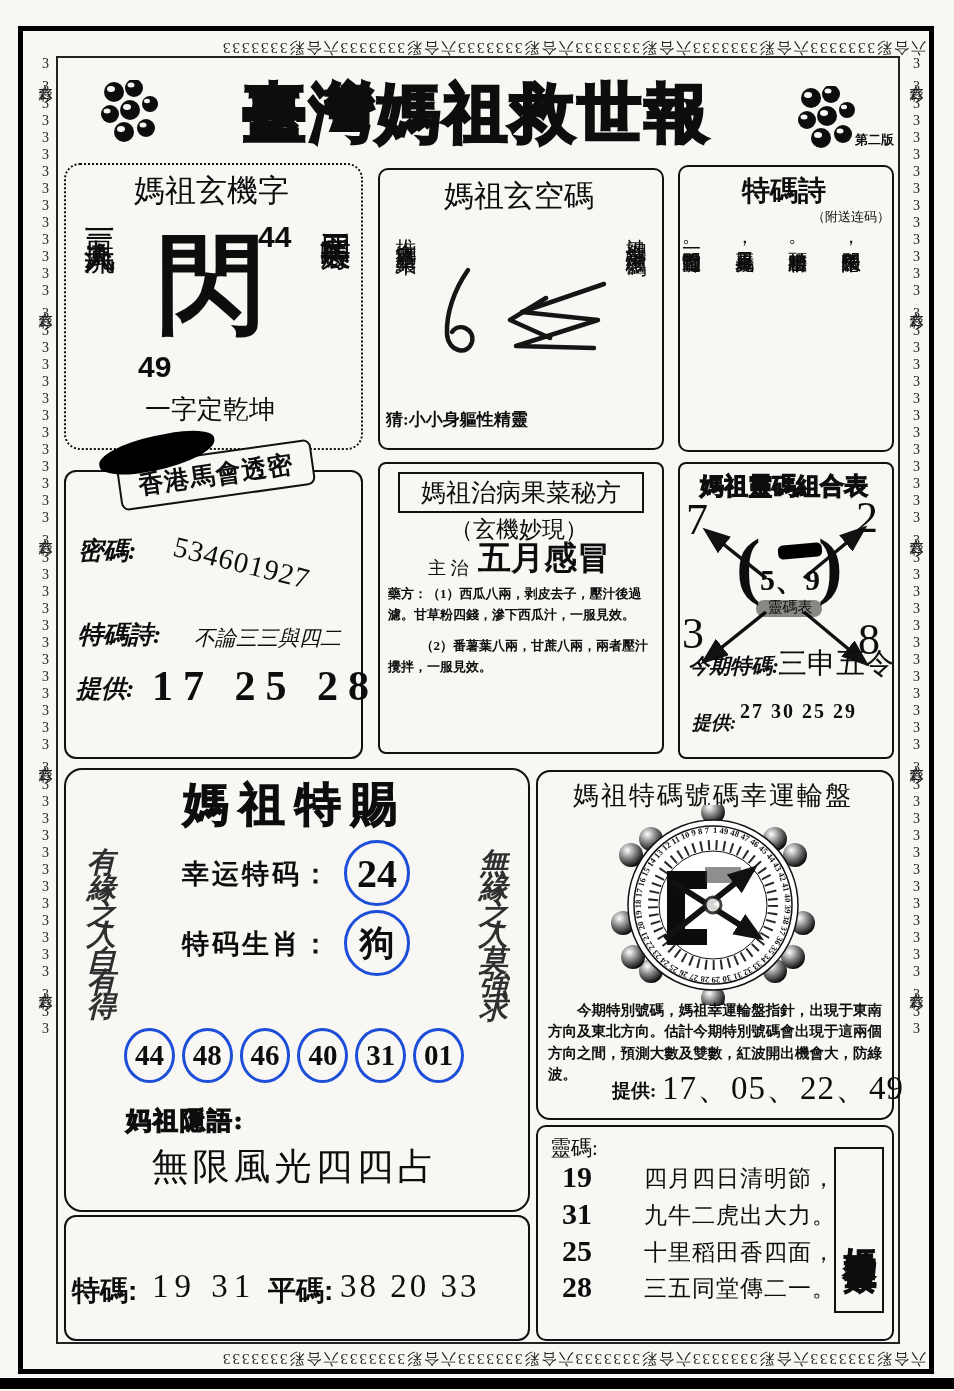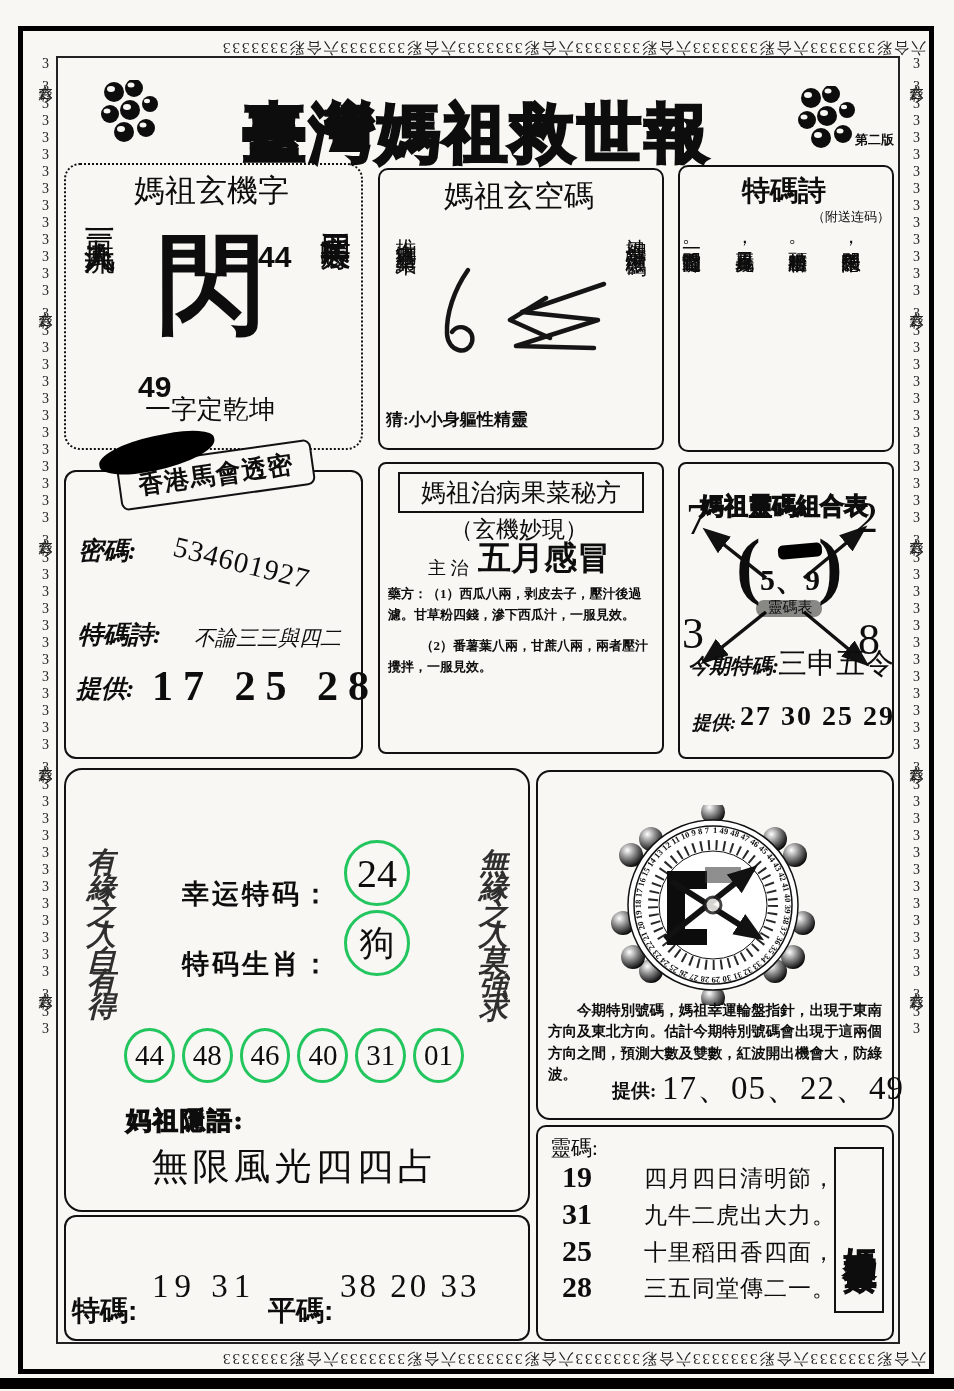--- a/index.html
+++ b/index.html
@@ -1,27 +1,27 @@
 <!DOCTYPE html>
 <html><head>
 <meta charset="utf-8">
 <style>
   html,body{margin:0;padding:0;background:#fff;}
   .page{position:relative;width:954px;height:1391px;background:#f8f7f3;overflow:hidden;
         color:#0d0d0d;font-family:"Liberation Serif","DejaVu Serif",serif;}
   .abs{position:absolute;}
-  .sans{font-family:"Liberation Sans","DejaVu Sans",sans-serif;margin-top:20px;}
+  .sans{font-family:"Liberation Sans","DejaVu Sans",sans-serif;}
   .heavy{font-weight:900;-webkit-text-stroke:1.2px #0d0d0d;}
   .brush{font-weight:bold;font-style:italic;}
   .vtext{writing-mode:vertical-rl;text-orientation:upright;}
   .ctr{text-align:center;}
   .panel{position:absolute;border:2px solid #111;border-radius:12px;background:transparent;}
   .dotted{border:2.5px dotted #111;border-radius:16px;}
-  .num-circle{position:absolute;border:3px solid #22c55e;border-radius:50%;
-              display:flex;align-items:center;justify-content:center;font-weight:normal;}
+  .num-circle{position:absolute;border:3px solid #1d4ed8;border-radius:50%;
+              display:flex;align-items:center;justify-content:center;font-weight:bold;}
   .band{position:absolute;overflow:hidden;white-space:nowrap;color:#222;
         font-family:"Liberation Serif","DejaVu Serif",serif;}
   .flip{transform:rotate(180deg);}
   .cursive-col{writing-mode:vertical-rl;text-orientation:upright;font-style:italic;
                font-weight:bold;opacity:.85;}
 </style>
 </head>
 <body>
 
 <div class="page">
@@ -158,42 +158,45 @@
   <div class="abs" style="left:736px;top:528px;font-size:74px;font-weight:900;line-height:1;">(</div>
   <div class="abs" style="left:818px;top:528px;font-size:74px;font-weight:900;line-height:1;">)</div>
   <div class="abs" style="left:778px;top:544px;width:44px;height:14px;background:#000;border-radius:5px;
               transform:rotate(-5deg);"></div>
   <div class="abs ctr" style="left:744px;top:560px;width:92px;font-size:30px;font-weight:bold;">5、9</div>
   <div class="abs" style="left:756px;top:600px;width:66px;height:17px;background:#000;opacity:.45;border-radius:8px;"></div>
   <div class="abs ctr" style="left:750px;top:598px;width:80px;font-size:15px;">靈碼表</div>
   <div class="abs brush" style="left:688px;top:652px;font-size:21px;">今期特碼:</div>
   <div class="abs" style="left:778px;top:644px;font-size:29px;">三申五令</div>
   <div class="abs brush" style="left:692px;top:710px;font-size:19px;">提供:</div>
-  <div class="abs" style="left:740px;top:700px;font-size:28px;font-weight:bold;letter-spacing:2px;">27 30 25 29</div>
+  <div class="abs" style="left:740px;top:700px;font-size:20px;font-weight:bold;letter-spacing:2px;">27 30 25 29</div>
 
   <div class="panel" style="left:64px;top:768px;width:462px;height:440px;border-radius:18px;border-width:2.5px;"></div>
+  <div class="abs ctr heavy" style="left:64px;top:774px;width:462px;font-size:46px;letter-spacing:10px;
+              font-family:'Liberation Serif','DejaVu Serif',serif;">媽祖特賜</div>
   <div class="abs cursive-col" style="left:82px;top:825px;height:372px;font-size:29px;letter-spacing:24px;">有緣之人自有得</div>
   <div class="abs cursive-col" style="left:474px;top:825px;height:372px;font-size:29px;letter-spacing:24px;">無緣之人莫強求</div>
   <div class="abs sans" style="left:182px;top:856px;font-size:27px;font-weight:bold;letter-spacing:3px;">幸运特码：</div>
   <div class="num-circle" style="left:344px;top:840px;width:60px;height:60px;font-size:40px;">24</div>
   <div class="abs sans" style="left:182px;top:926px;font-size:27px;font-weight:bold;letter-spacing:3px;">特码生肖：</div>
   <div class="num-circle" style="left:344px;top:910px;width:60px;height:60px;font-size:35px;">狗</div>
   <div class="abs" style="left:124px;top:1028px;width:340px;display:flex;gap:7px;">
     <div class="num-circle" style="position:static;width:49px;height:49px;font-size:29px;">44</div>
     <div class="num-circle" style="position:static;width:49px;height:49px;font-size:29px;">48</div>
     <div class="num-circle" style="position:static;width:49px;height:49px;font-size:29px;">46</div>
     <div class="num-circle" style="position:static;width:49px;height:49px;font-size:29px;">40</div>
     <div class="num-circle" style="position:static;width:49px;height:49px;font-size:29px;">31</div>
     <div class="num-circle" style="position:static;width:49px;height:49px;font-size:29px;text-align:right;">01</div>
   </div>
   <div class="abs heavy" style="left:126px;top:1104px;font-size:25px;letter-spacing:2px;
               font-family:'Liberation Serif','DejaVu Serif',serif;">妈祖隱語:</div>
   <div class="abs ctr" style="left:84px;top:1142px;width:422px;font-size:37px;letter-spacing:4px;">無限風光四四占</div>
 
   <div class="panel" style="left:536px;top:770px;width:354px;height:346px;border-radius:14px;"></div>
+  <div class="abs ctr" style="left:536px;top:778px;width:354px;font-size:26px;letter-spacing:2px;">媽祖特碼號碼幸運輪盤</div>
   <svg class="abs" style="left:593px;top:805px;" width="240" height="200" viewBox="-120 -100 240 200">
     <defs>
       <radialGradient id="ball" cx="35%" cy="30%" r="75%">
         <stop offset="0%" stop-color="#fff"></stop>
           <stop offset="45%" stop-color="#888"></stop>
         <stop offset="100%" stop-color="#000"></stop>
       </radialGradient>
       <path id="ringPath" d="M 0,-72 A 72,72 0 1 1 -0.05,-72"></path>
       <marker id="wh" orient="auto" markerWidth="6" markerHeight="6" refX="4" refY="2">
         <path d="M0,0 L5,2 L0,4 Z" fill="#111"></path>

